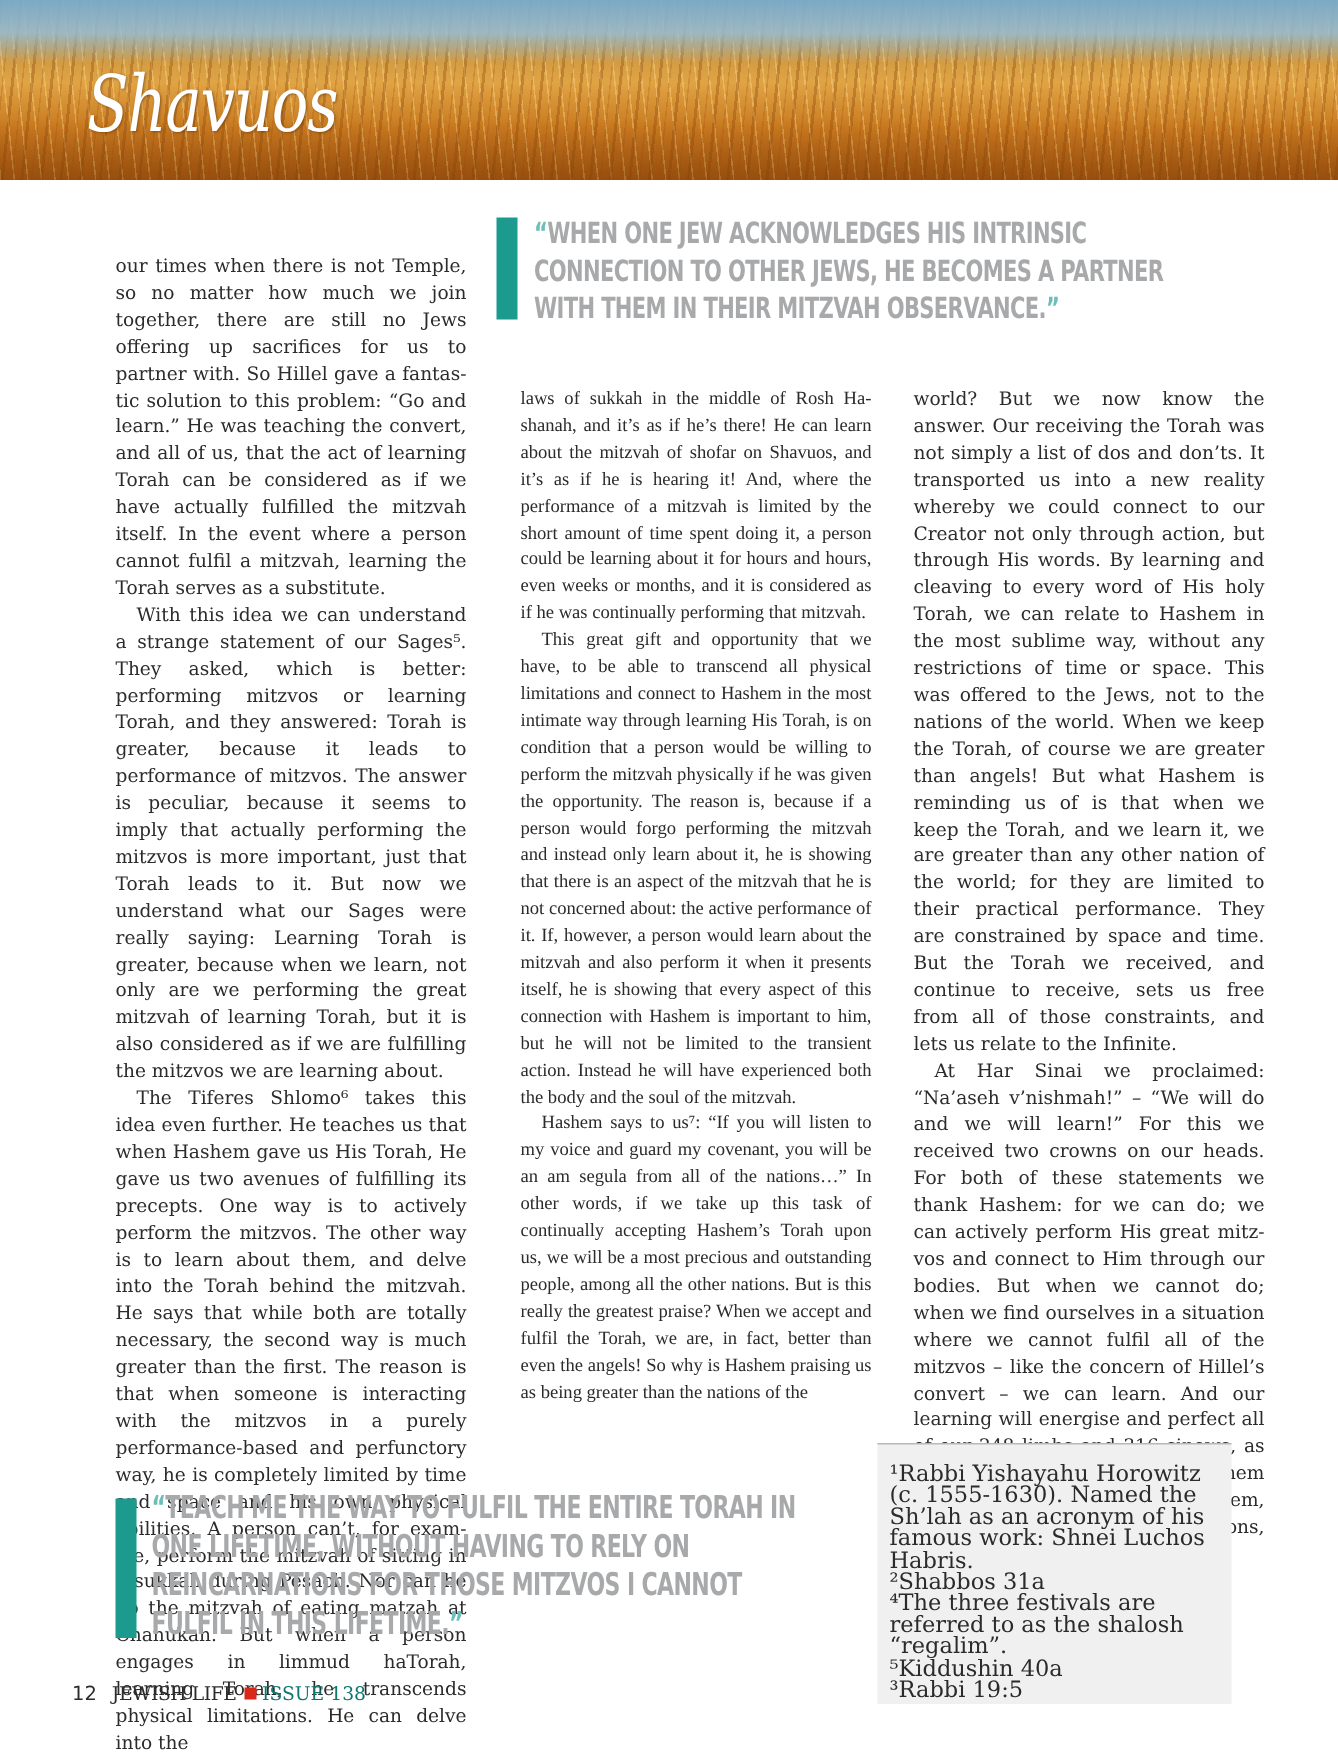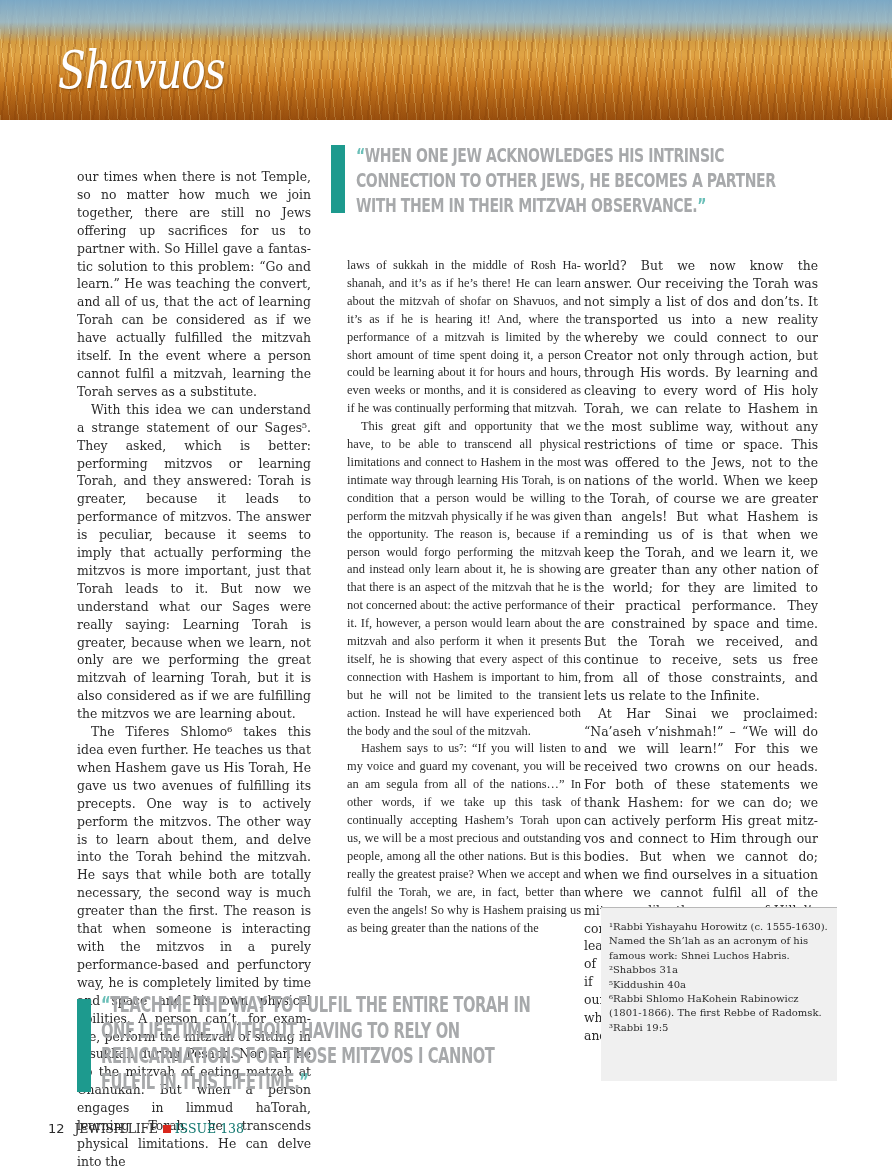--- a/index.html
+++ b/index.html
@@ -16,37 +16,37 @@
     background:linear-gradient(180deg, rgba(120,55,5,0) 0, rgba(120,55,5,0.35) 100%); }
   .banner-title { position:absolute; left:58px; top:40px; font-family:"DejaVu Serif", serif; font-style:italic;
     font-size:52px; color:#ffffff; letter-spacing:-1px; transform:scaleX(0.78); transform-origin:left center;
     text-shadow:1px 1px 2px rgba(80,40,0,0.5); z-index:2; }
 
   .col { position:absolute; font-size:12.4px; line-height:17.9px; text-align:justify; hyphens:manual;margin-top:28px; }
   .col p { margin:0; }
   .col p.indent { text-indent:14px; }
   .col1 { left:77px; top:140px; width:234px; }
   .col2 { left:347px; top:229px; width:234px;font-family:Liberation Serif, serif; }
-  .col3 { left:584px; top:229px; width:234px; }
+  .col3 { left:609px; top:229px; width:234px; }
 
   .pullquote { position:absolute; font-family:"DejaVu Sans", sans-serif; font-weight:bold; color:#a7a9ab;
     text-transform:uppercase; letter-spacing:-0.6px; transform-origin:left top; }
   .pq-bar { position:absolute; width:14px; background:#1d9a8e; }
   .pq-mark { color:#6bbfb8; font-weight:bold; }
   .pq1 { left:356px; top:143px; font-size:19.5px; line-height:25px; width:600px; transform:scaleX(0.72); }
   .pq1-bar { left:331px; top:145px; height:68px; }
   .pq2 { left:101px; top:993px; font-size:21px; line-height:25.5px; width:620px; transform:scaleX(0.70); }
   .pq2-bar { left:77px; top:999px; height:93px; }
 
   .jl-logo { display:inline-block; background:#1a1a1a; color:#fff; font-family:"DejaVu Sans", sans-serif; font-weight:bold;
     font-size:10px; line-height:12px; padding:0 2px; vertical-align:-1px; letter-spacing:-1px; }
 
-  .footnotes { position:absolute; left:585px; top:907px; width:236px; height:174px; background:#f0f0f0;
+  .footnotes { position:absolute; left:585px; top:962px; width:236px; height:174px; background:#f0f0f0;
     border-top:1.5px solid #b8b8b8; padding:12px 6px 6px 8px; box-sizing:border-box;
-    font-size:10px; line-height:14.4px; color:#2b2b2b;margin-left:16px; }
+    font-size:15px; line-height:14.4px; color:#2b2b2b; }
   .footnotes div { margin:0; }
 
   .footer { position:absolute; left:48px; top:1121px; font-size:12.5px; white-space:nowrap; }
   .footer .pg { font-weight:normal; font-family:"DejaVu Sans", sans-serif; margin-right:10px; font-size:13px; }
   .footer .mag { font-weight:normal; letter-spacing:-0.3px; }
   .footer .red-square { display:inline-block; width:8px; height:8px; background:#d9271c; margin:0 4px 0 5px; vertical-align:0px; }
   .footer .issue { color:#0f766e; }
 </style>
 </head>
 <body>
@@ -73,22 +73,22 @@
 </div>
 
 <div class="col col3">
   <p>world? But we now know the answer. Our receiving the Torah was not simply a list of dos and don’ts. It transported us into a new reality whereby we could connect to our Creator not only through action, but through His words. By learning and cleav­ing to every word of His holy Torah, we can relate to Hashem in the most sublime way, without any restrictions of time or space. This was offered to the Jews, not to the nations of the world. When we keep the Torah, of course we are greater than angels! But what Hashem is reminding us of is that when we keep the Torah, and we learn it, we are greater than any other na­tion of the world; for they are limited to their practical performance. They are con­strained by space and time. But the Torah we received, and continue to receive, sets us free from all of those constraints, and lets us relate to the Infinite.</p>
   <p class="indent"><span>At Har Sinai we proclaimed: “Na’aseh v’nishmah!” – “We will do and we will learn!” For this we received two crowns on our heads. For both of these state­ments we thank Hashem: for we can do; we can actively perform His great mitz­vos and connect to Him through our bodies. But when we cannot do; when we find ourselves in a situation where we cannot fulfil all of the mitzvos – like the concern of Hillel’s convert – we can learn. And our learning will energise and perfect all of our 248 limbs and 316 sin­ews, as if we have actually done them ourselves. Blessed are you, Hashem, who chose us from all of the nations, and gave us your Torah.</span> <span class="jl-logo">JL</span></p>
 </div>
 
 <div class="footnotes">
   <div>¹Rabbi Yishayahu Horowitz (c. 1555-1630).  Named the Sh’lah as an acronym of his famous work: Shnei Luchos Habris.</div>
   <div>²Shabbos 31a</div>
+  <div>⁴The three festivals are referred to as the shalosh “regalim”.</div>
   <div>⁵Kiddushin 40a</div>
-  <div>⁶Rabbi Shlomo HaKohein Rabinowicz (1801-1866). The first Rebbe of Radomsk.</div>
   <div>³Rabbi 19:5</div>
 </div>
 
 <div class="pq-bar pq2-bar"></div>
 <div class="pullquote pq2">
   <span class="pq-mark">“</span><span>Teach me the way to fulfil the entire Torah in one lifetime, without having to rely on reincarnations for those mitzvos I cannot fulfil in this lifetime.</span><span class="pq-mark">”</span>
 </div>
 
 <div class="footer">
   <span class="pg">12</span><span class="mag">JEWISH LIFE</span><span class="red-square"></span><span class="issue">ISSUE 138</span>

